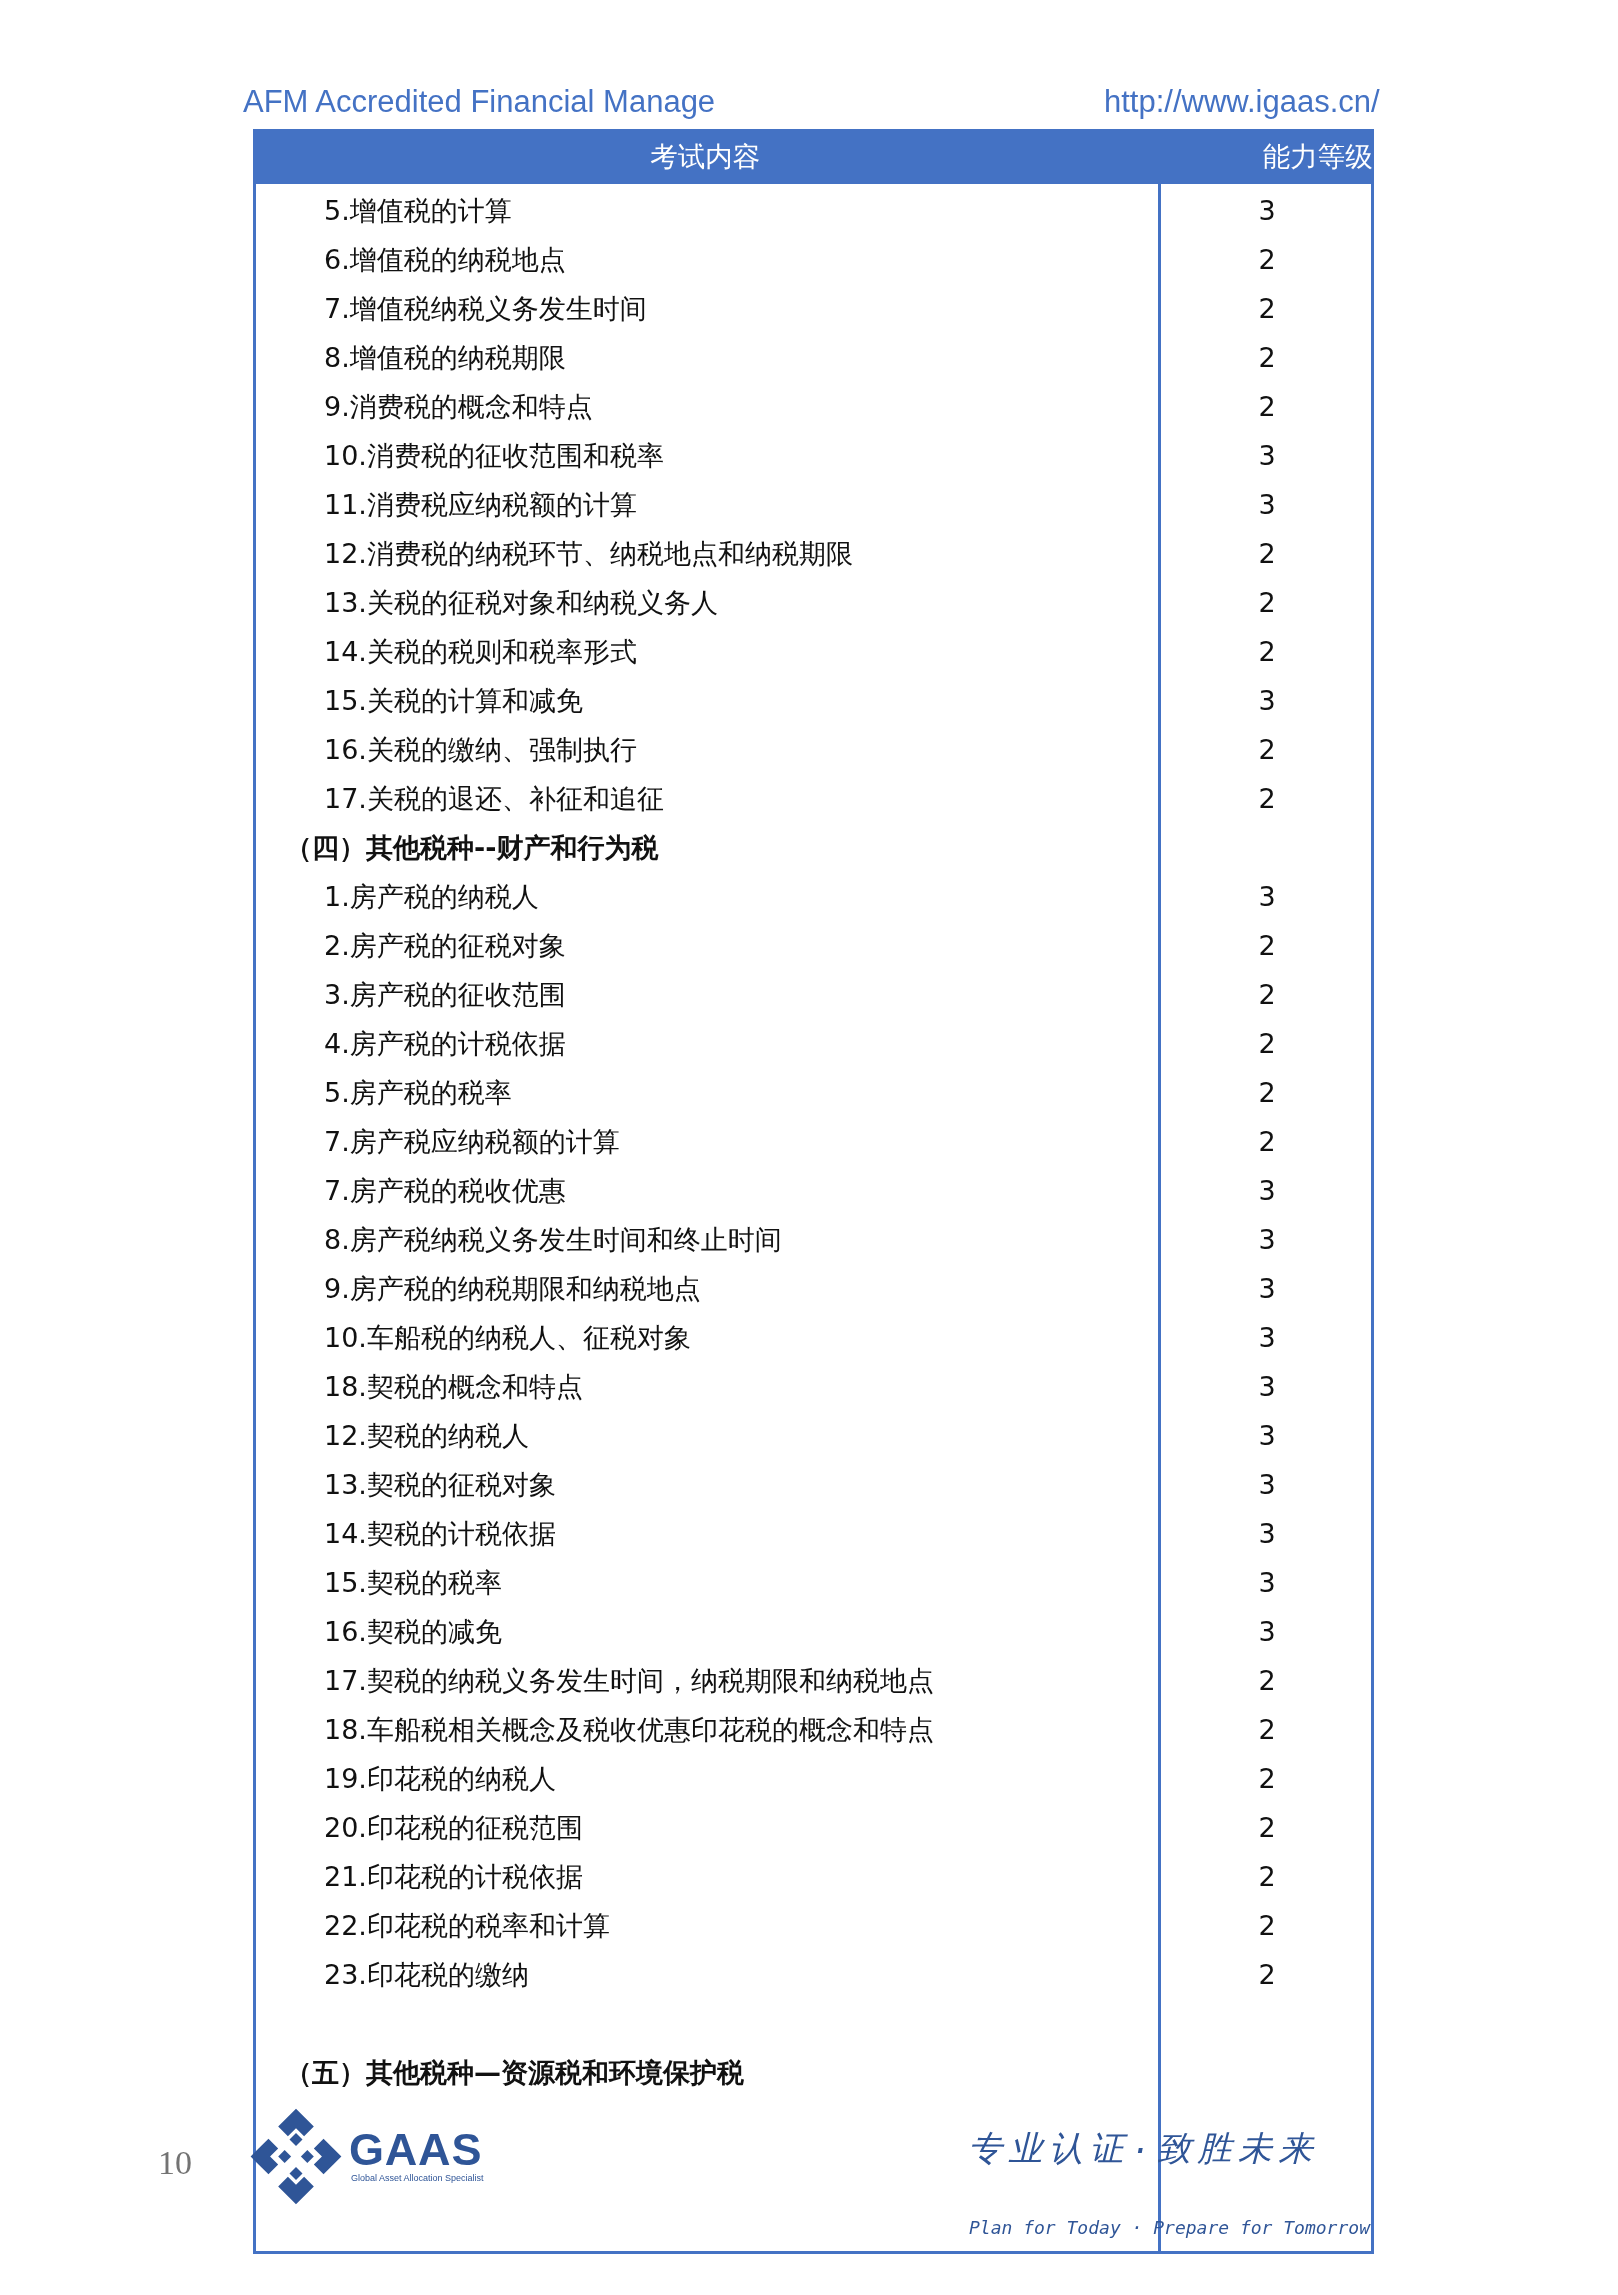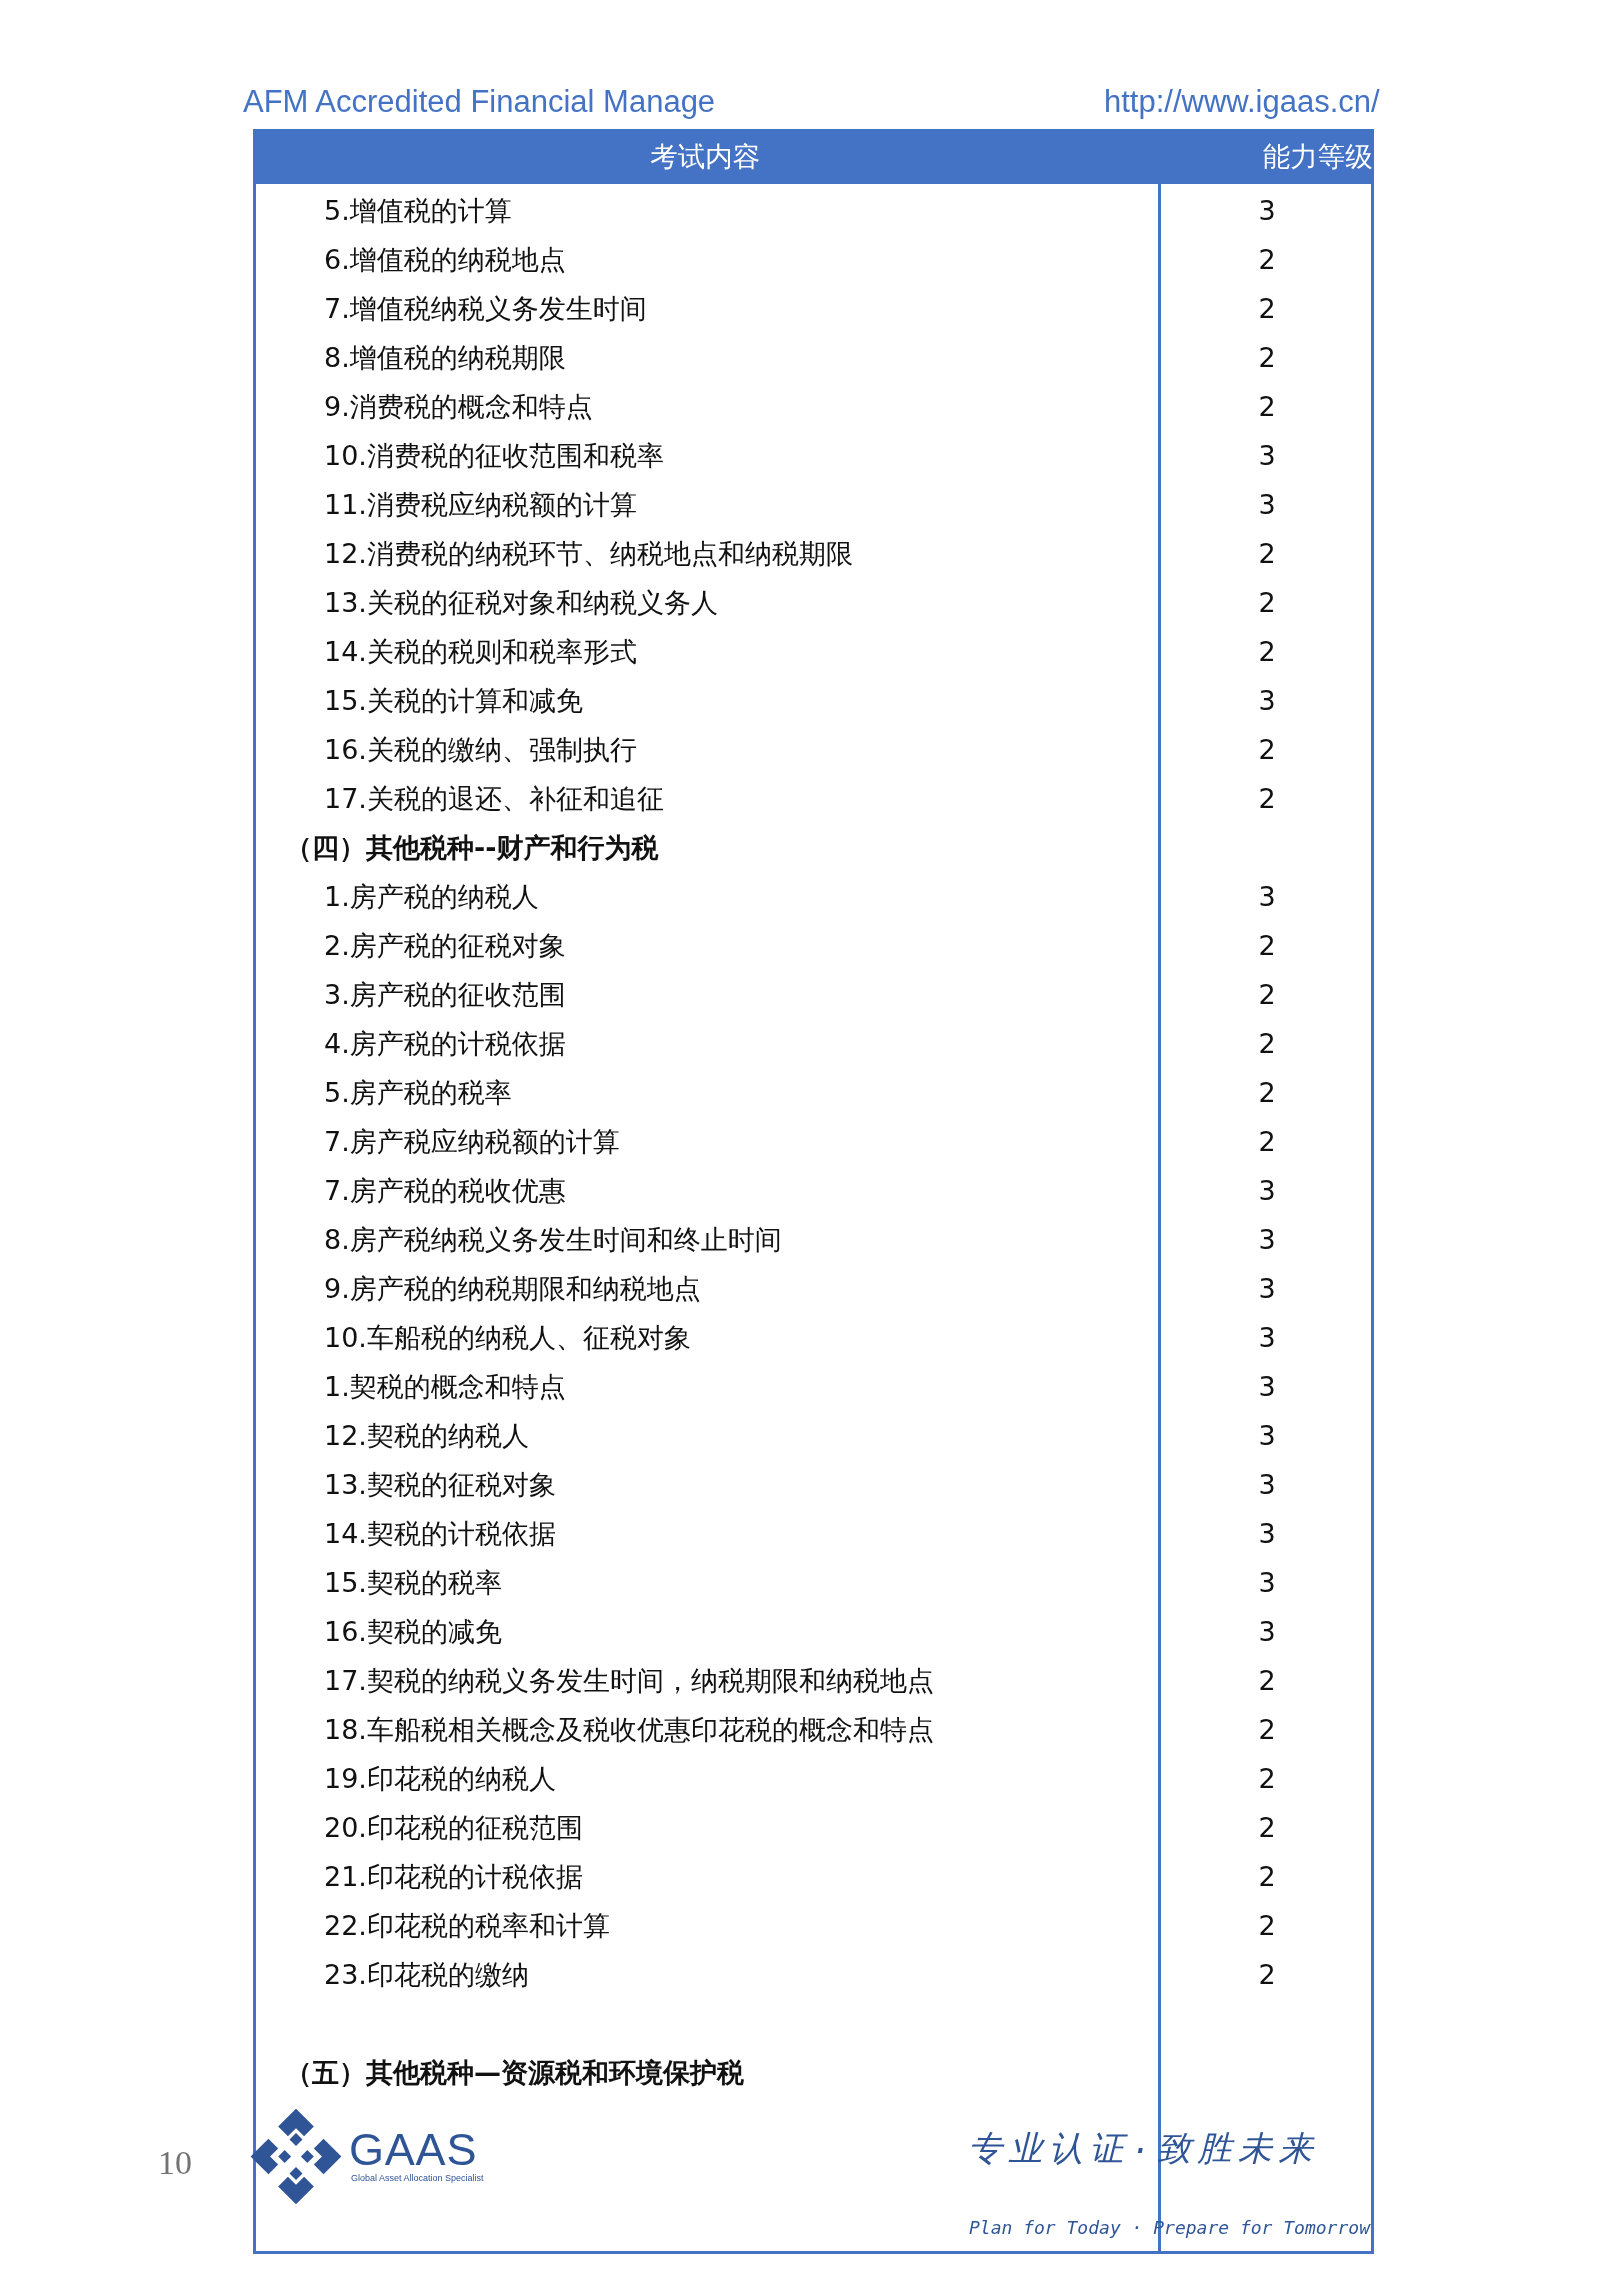--- a/index.html
+++ b/index.html
@@ -13,21 +13,21 @@
   .th.c1 { left:0; width:905px; }
   .th.c2 { left:905px; width:215px;text-align:right; }
   .divider { position:absolute; left:902px; top:55px; width:3.2px; bottom:0; background:#4472C4; }
   .tbody { position:absolute; left:0; top:57px; right:0; }
   .row { position:relative; height:49px; }
   .cell-text { position:absolute; left:68px; top:0; height:49px; line-height:49px; font-size:27px; color:#111111; white-space:nowrap; }
   .row.section .cell-text { left:29px; font-weight:bold; }
   .cell-level { position:absolute; left:905px; width:212px; top:0; height:49px; line-height:49px; font-size:27px; color:#111111; text-align:center; }
   .pagenum { position:absolute; left:158px; top:2144px; font-family:"Liberation Serif", serif; font-size:34px; color:#737373; }
   .logo { position:absolute; left:249px; top:2107px; width:243px; height:99px; }
-  .logo-text { position:absolute; left:100px; top:18px; font-family:"Liberation Sans", sans-serif; font-weight:normal; font-size:45px; color:#2F5597; letter-spacing:0.8px; line-height:49px; }
+  .logo-text { position:absolute; left:100px; top:18px; font-family:"Liberation Sans", sans-serif; font-weight:bold; font-size:45px; color:#2F5597; letter-spacing:0.8px; line-height:49px; }
   .logo-sub { position:absolute; left:102px; top:66px; font-family:"Liberation Sans", sans-serif; font-size:9px; color:#2F5597; white-space:nowrap; }
   .slogan-cn { position:absolute; left:968px; top:2126px; font-family:Liberation Mono, monospace; font-size:34px; color:#2F5597; letter-spacing:6.5px; font-style:italic; white-space:nowrap; }
   .slogan-en { position:absolute; left:969px; top:2173px; font-family:"DejaVu Sans Mono", monospace; font-size:18px; color:#2F5597; font-style:italic; white-space:nowrap;margin-top:44px; }
 </style>
 </head>
 <body>
 
 <div class="hdr-left">AFM Accredited Financial Manage</div>
 <div class="hdr-right">http://www.igaas.cn/</div>
 
@@ -128,21 +128,21 @@
       </div>
       <div class="row">
         <div class="cell-text">9.房产税的纳税期限和纳税地点</div>
         <div class="cell-level">3</div>
       </div>
       <div class="row">
         <div class="cell-text">10.车船税的纳税人、征税对象</div>
         <div class="cell-level">3</div>
       </div>
       <div class="row">
-        <div class="cell-text">1.契税的概念和特点</div>
+        <div class="cell-text">18.契税的概念和特点</div>
         <div class="cell-level">3</div>
       </div>
       <div class="row">
         <div class="cell-text">12.契税的纳税人</div>
         <div class="cell-level">3</div>
       </div>
       <div class="row">
         <div class="cell-text">13.契税的征税对象</div>
         <div class="cell-level">3</div>
       </div>

